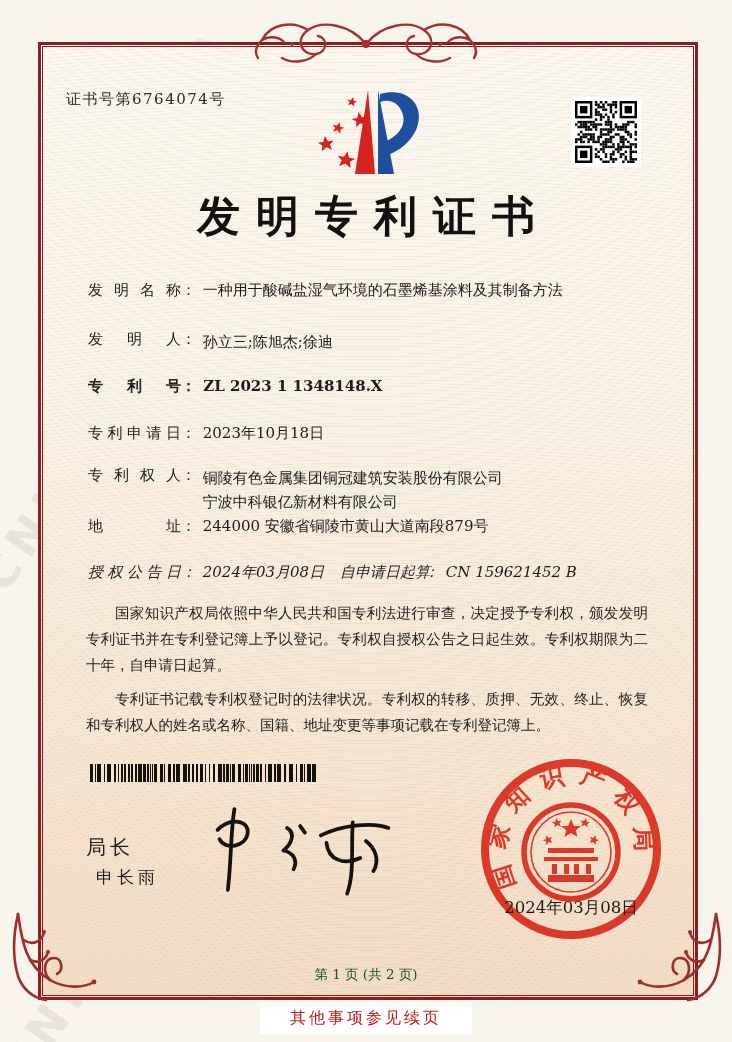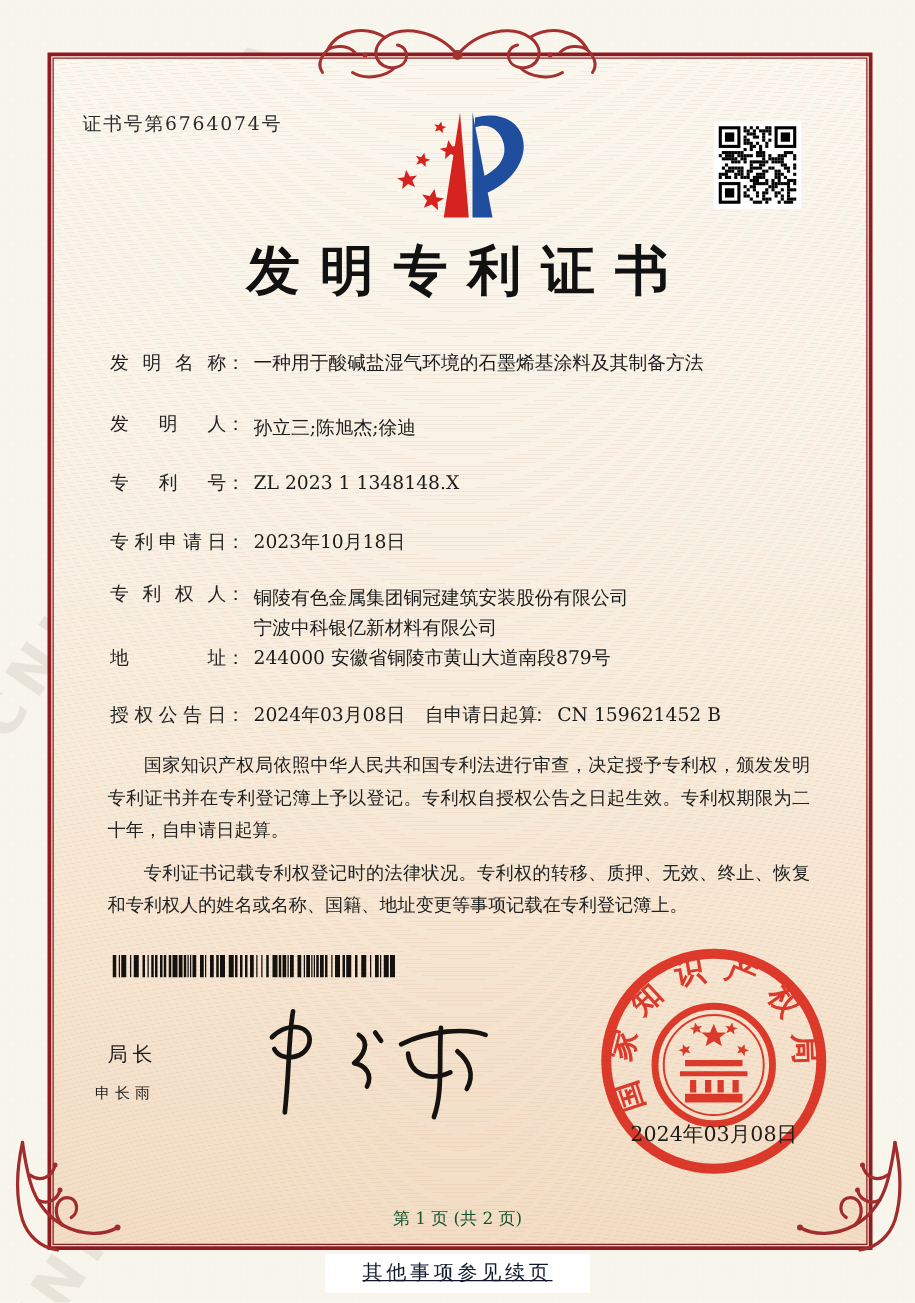--- a/index.html
+++ b/index.html
@@ -42,29 +42,29 @@
   .lbl.narrow{width:84px;}
   .colon{display:inline-block;vertical-align:top;color:#222;}
   .val{display:inline-block;margin-left:2px;vertical-align:top;color:#1c1c1c;}
   .val .ln{line-height:24px;}
   .grant2{position:absolute;left:252px;top:0;}
   .paras{
     position:absolute;left:86px;top:600px;width:562px;z-index:5;
     font-size:14.5px;line-height:26px;text-align:justify;color:#222;
   }
   .paras p{margin:0 0 8px 0;text-indent:2em;}
-  .sig-title{left:86px;top:834px;font-size:16px;letter-spacing:4px;z-index:5;}
-  .sig-name{left:76px;top:866px;font-size:12px;letter-spacing:4px;z-index:5;}
+  .sig-title{left:86px;top:834px;font-size:20px;letter-spacing:4px;z-index:5;}
+  .sig-name{left:96px;top:866px;font-size:17px;letter-spacing:4px;z-index:5;}
   .pageinfo{left:0;top:966px;width:732px;text-align:center;font-size:13.5px;color:#14532d;z-index:5;}
   .note{
     left:0;top:1003px;width:732px;text-align:center;z-index:5;
   }
   .note span{
     display:inline-block;background:#ffffff;padding:5px 30px;
-    font-size:16px;letter-spacing:3px;color:#0f172a;text-decoration:underline;
+    font-size:16px;letter-spacing:3px;color:#b91c1c;
   }
   .qrbox{left:571px;top:97px;width:70px;height:70px;background:#fff;padding:0;z-index:5;}
   .barcode{left:90px;top:764px;z-index:5;}
   .seal{left:478px;top:756px;width:186px;height:186px;z-index:6;opacity:0.95;mix-blend-mode:multiply;}
   .sigsvg{left:203px;top:796px;z-index:6;}
   .logo{left:312px;top:86px;z-index:5;}
   .ornament{left:248px;top:14px;z-index:4;}
   .fl-left{left:10px;top:912px;z-index:4;}
   .fl-right{left:636px;top:912px;z-index:4;transform:scaleX(-1);}
 </style>
@@ -387,21 +387,21 @@
   <span class="val">一种用于酸碱盐湿气环境的石墨烯基涂料及其制备方法</span>
 </div>
 
 <div class="row" style="top:330px;">
   <span class="lbl">发明人</span><span class="colon">：</span>
   <span class="val">
     <div class="ln">孙立三;陈旭杰;徐迪</div>
   </span>
 </div>
 
-<div class="row" style="top:377px;">
+<div class="row" style="top:377px;font-weight:bold;">
   <span class="lbl">专利号</span><span class="colon">：</span>
   <span class="val">ZL 2023 1 1348148.X</span>
 </div>
 
 <div class="row" style="top:424px;">
   <span class="lbl">专利申请日</span><span class="colon">：</span>
   <span class="val">2023年10月18日</span>
 </div>
 
 <div class="row" style="top:466px;">
@@ -410,21 +410,21 @@
     <div class="ln">铜陵有色金属集团铜冠建筑安装股份有限公司</div>
     <div class="ln">宁波中科银亿新材料有限公司</div>
   </span>
 </div>
 
 <div class="row" style="top:517px;">
   <span class="lbl">地址</span><span class="colon">：</span>
   <span class="val">244000 安徽省铜陵市黄山大道南段879号</span>
 </div>
 
-<div class="row" style="top:563px;">
+<div class="row" style="top:563px;font-style:italic;">
   <span class="lbl">授权公告日</span><span class="colon">：</span>
   <span class="val">2024年03月08日</span>
   <span class="grant2">
     <span class="lbl narrow">自申请日起算</span><span class="colon">：</span>
     <span class="val">CN 159621452 B</span>
   </span>
 </div>
 
 <div class="paras">
   <p>国家知识产权局依照中华人民共和国专利法进行审查，决定授予专利权，颁发发明专利证书并在专利登记簿上予以登记。专利权自授权公告之日起生效。专利权期限为二十年，自申请日起算。</p>

